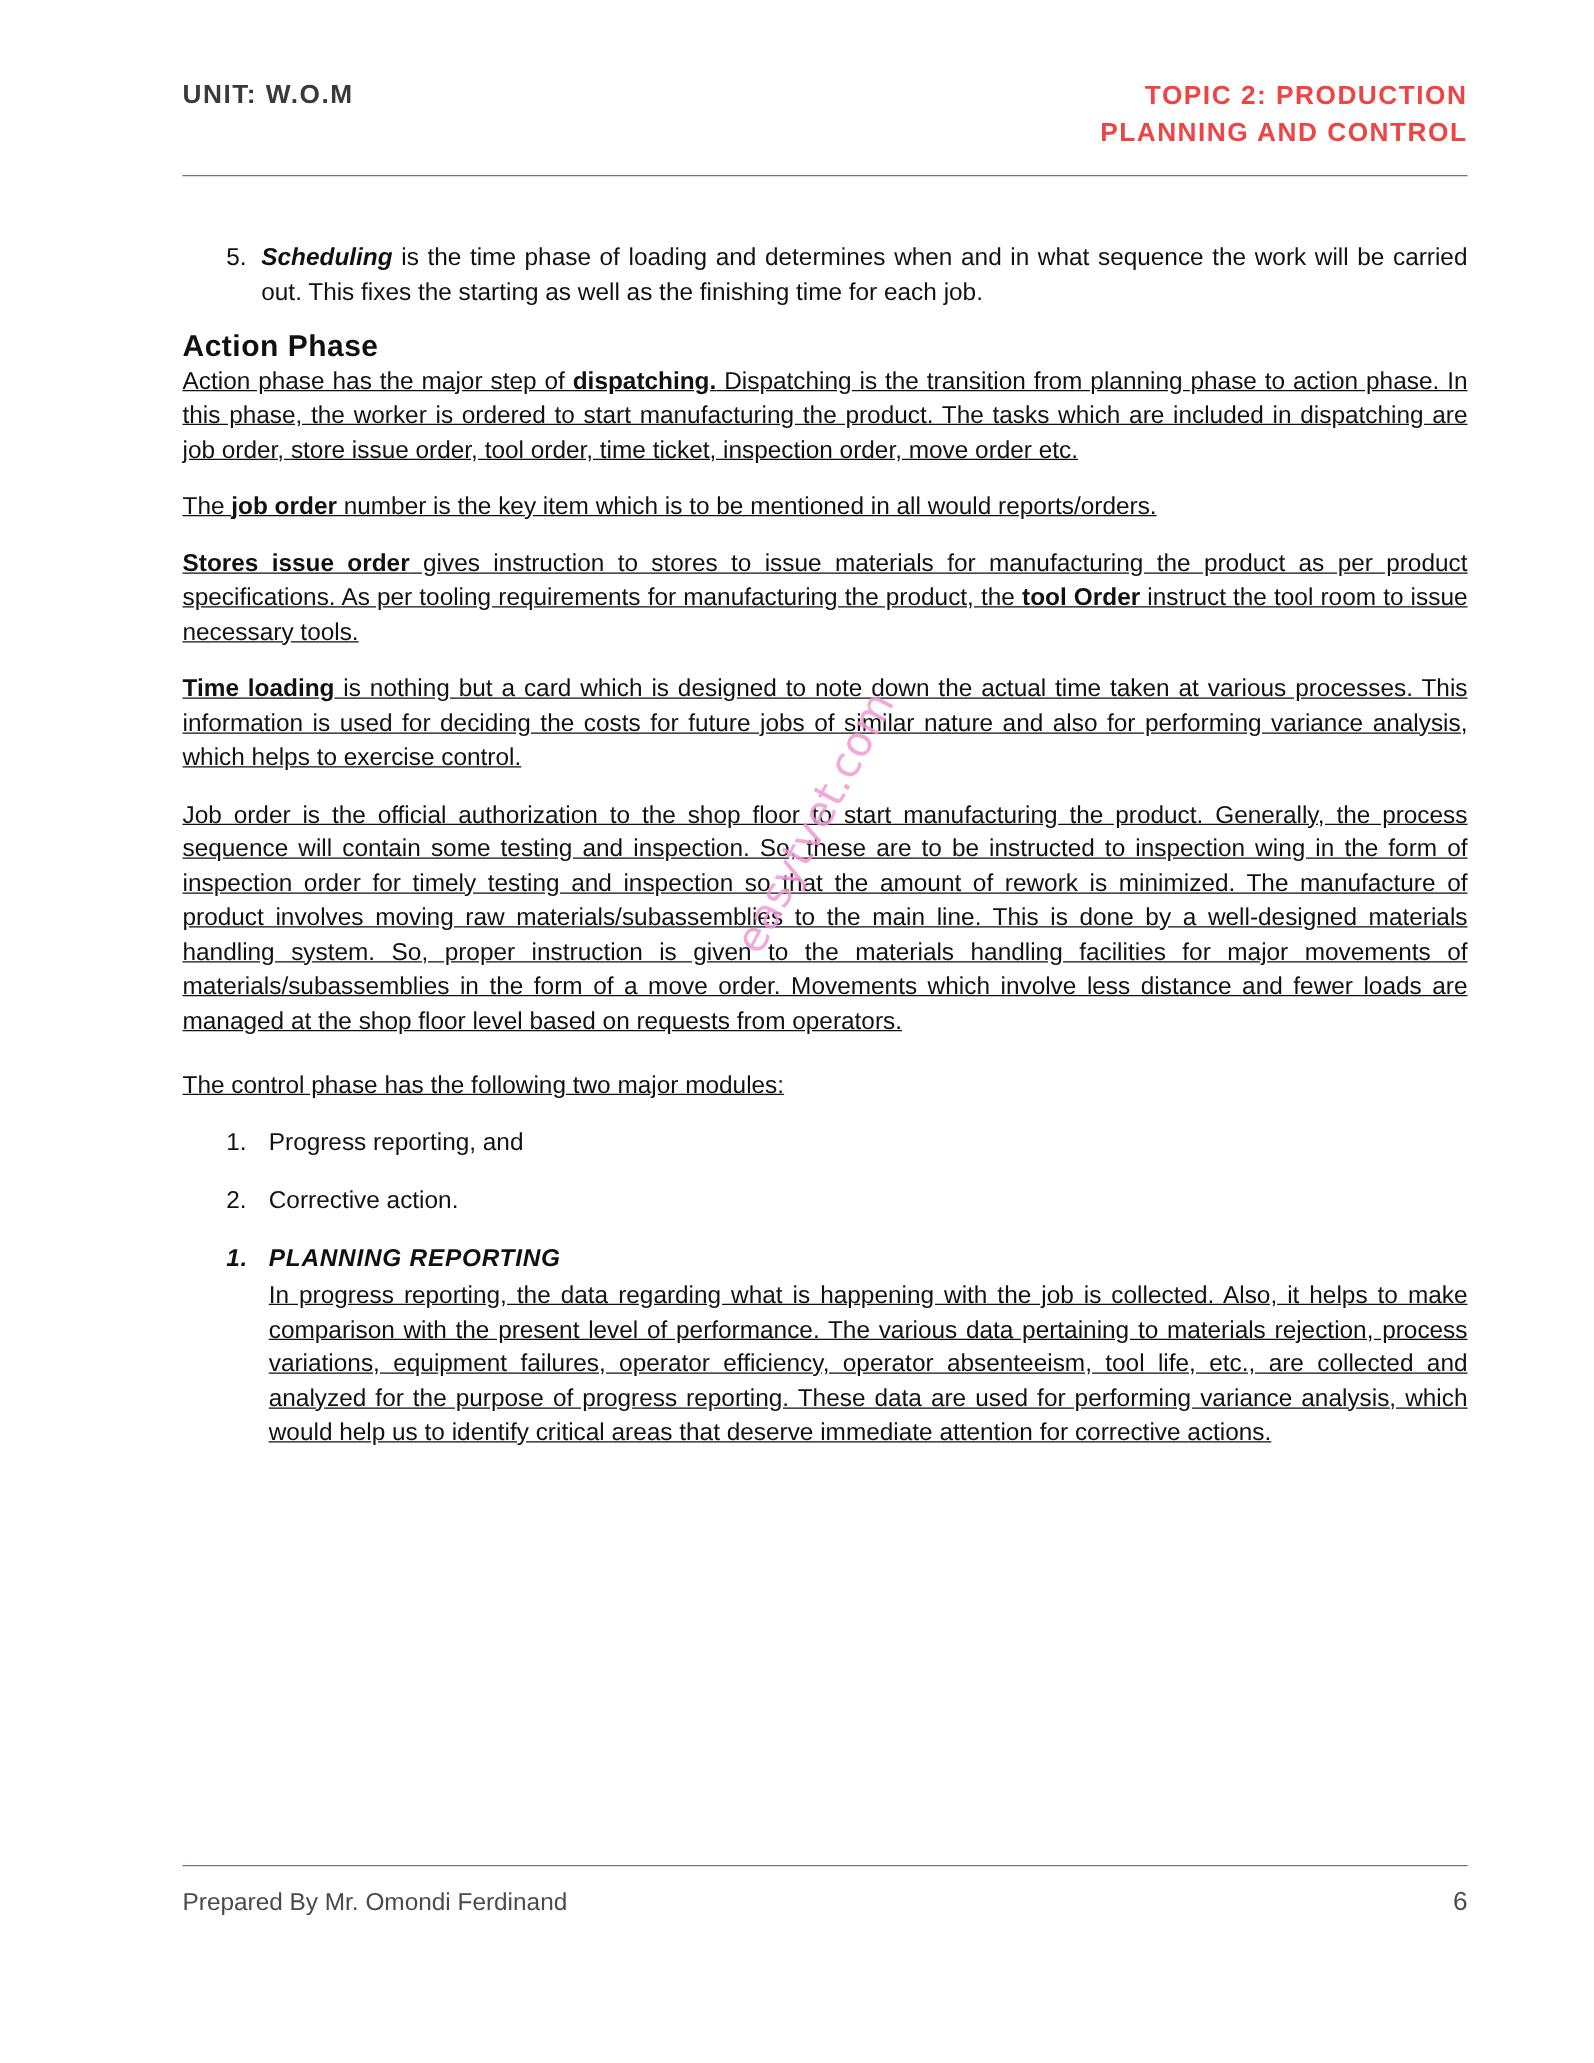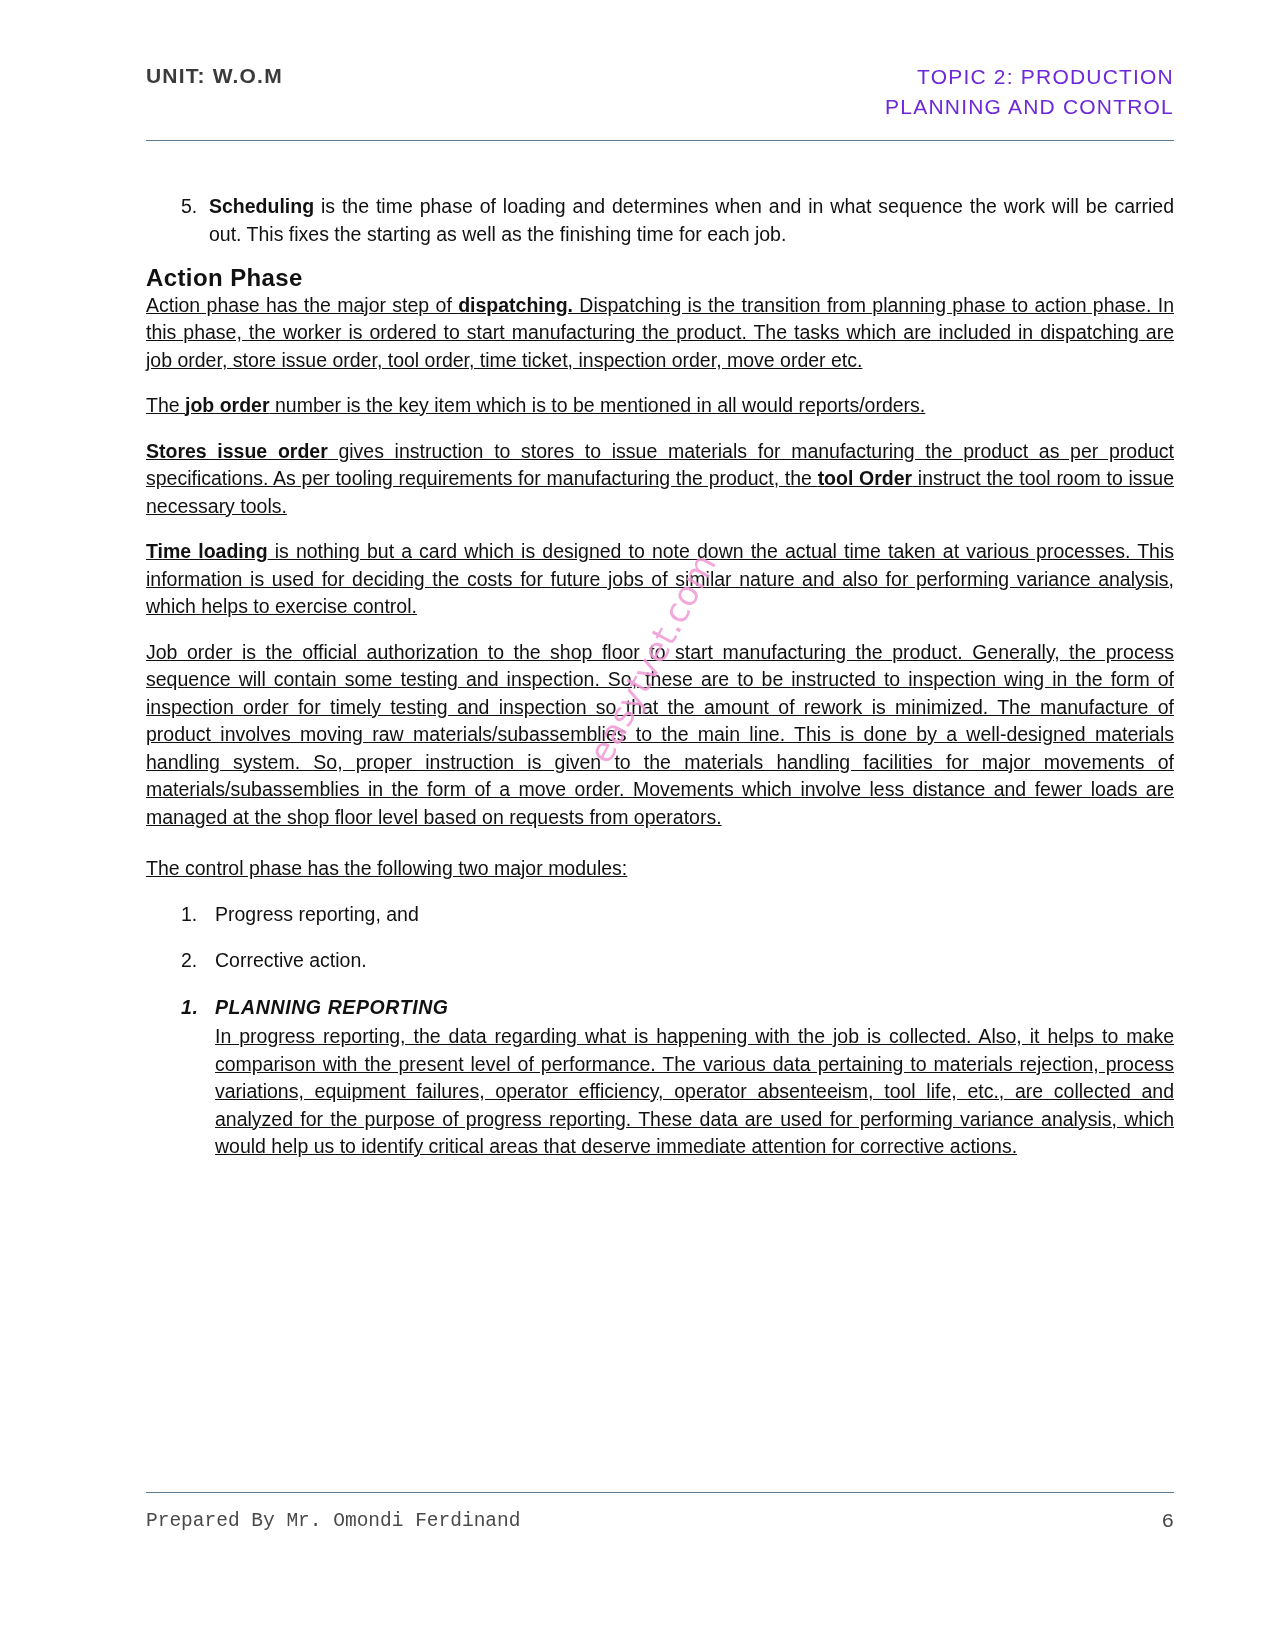--- a/index.html
+++ b/index.html
@@ -33,23 +33,23 @@
     font-size: 21px;
     font-weight: bold;
     letter-spacing: 1.2px;
     color: #3a3a3a;
     font-family: "Liberation Sans", sans-serif;
     white-space: nowrap;
     padding-top: 2px;
   }
   .header-right {
     font-size: 21px;
-    font-weight: normal;
+    font-weight: bold;
     letter-spacing: 1.2px;
-    color: #6d28d9;
+    color: #ef4444;
     text-align: right;
     line-height: 1.45;
     font-family: "Liberation Sans", sans-serif;
   }
   .header-rule {
     position: absolute;
     left: 146px;
     top: 140px;
     width: 1028px;
     height: 1px;
@@ -93,21 +93,21 @@
   .numbered-item .num {
     width: 28px;
     flex: 0 0 28px;
     text-align: left;
   }
   .numbered-item .body {
     flex: 1 1 auto;
     text-align: justify;
   }
 
-  .bi { font-weight: bold; }
+  .bi { font-weight: bold; font-style: italic; }
   .b  { font-weight: bold; }
 
   
   .ctrl-list {
     margin: 18px 0 0 0;
     padding-left: 35px;
   }
   .ctrl-row {
     display: flex;
     margin-bottom: 19px;
@@ -172,24 +172,24 @@
     height: 1px;
     background: #5b7a91;
   }
   .footer {
     position: absolute;
     left: 146px;
     top: 1510px;
     width: 1028px;
     display: flex;
     justify-content: space-between;
-    align-items: flex-start;
+    align-items: flex-end;
     font-size: 19.5px;
     color: #4a4a4a;
-    font-family: Liberation Mono, monospace;
+    font-family: Liberation Sans, sans-serif;
   }
   .footer-page {
     font-size: 21px;
     color: #4a4a4a;
   }
 </style>
 </head>
 <body>
 
 <div class="page">

